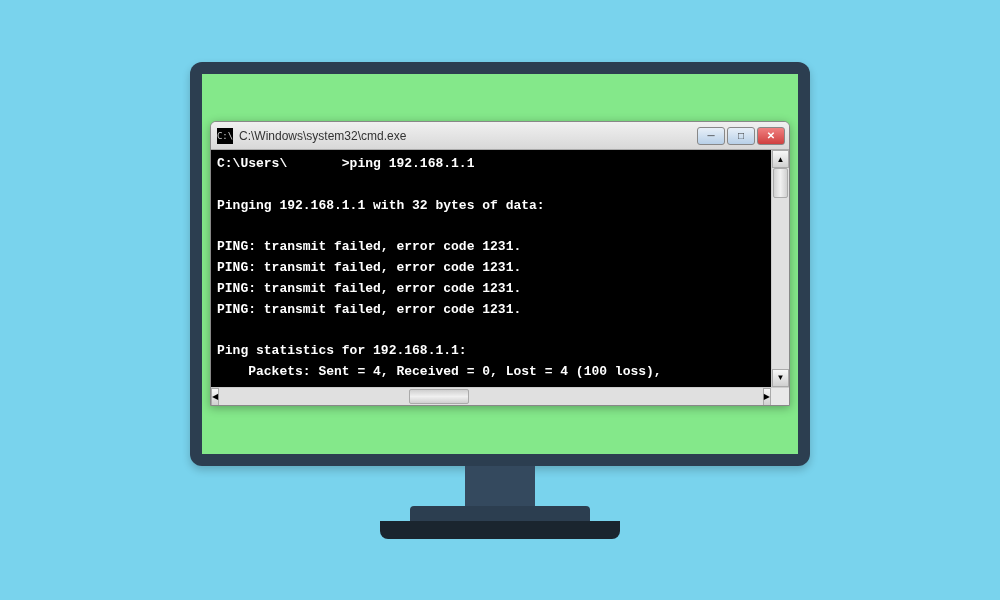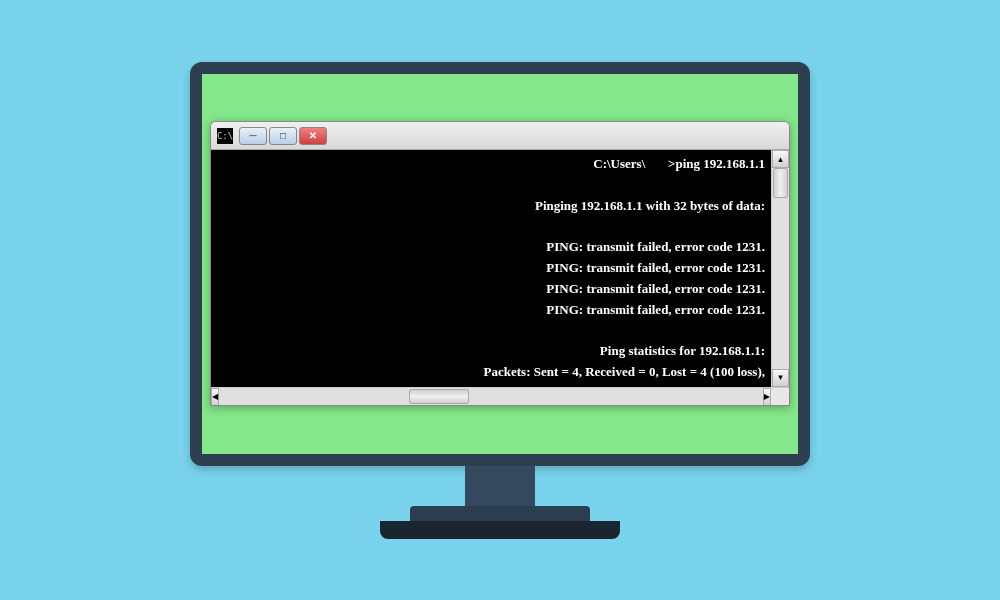--- a/index.html
+++ b/index.html
@@ -105,29 +105,28 @@
     .tb-max { background: linear-gradient(to bottom, #e8f0f8, #b8d0e8); color: #333; }
     .tb-close { background: linear-gradient(to bottom, #f08080, #d04040); color: #fff; font-weight: bold; }
     .console-area {
       display: flex;
       background: #f0f0f0;
     }
     .console-content {
       flex: 1;
       background: #000;
       color: #fff;
-      font-family: Liberation Serif, serif;
+      font-family: Liberation Mono, monospace;
       font-size: 13px;
       font-weight: bold;
       padding: 4px 6px;
       line-height: 1.6;
       min-height: 220px;
       white-space: pre;
       overflow: hidden;
-      text-align: right;
     }
     .vscroll {
       width: 18px;
       background: #e8e8e8;
       border-left: 1px solid #ccc;
       display: flex;
       flex-direction: column;
     }
     .scroll-arrow {
       height: 18px;
@@ -183,20 +182,21 @@
 </head>
 <body>
 
 <div class="monitor">
   <div class="monitor-bezel">
     <div class="monitor-screen">
 
       <div class="cmd-window">
         <div class="titlebar">
           <div class="titlebar-icon">C:\</div>
+          <div class="titlebar-text">C:\Windows\system32\cmd.exe</div>
           <div class="titlebar-buttons">
             <div class="tb-btn tb-min">─</div>
             <div class="tb-btn tb-max">□</div>
             <div class="tb-btn tb-close">✕</div>
           </div>
         </div>
 
         <div class="console-area">
           <div class="console-content" id="console-content">C:\Users\       &gt;ping 192.168.1.1
 

